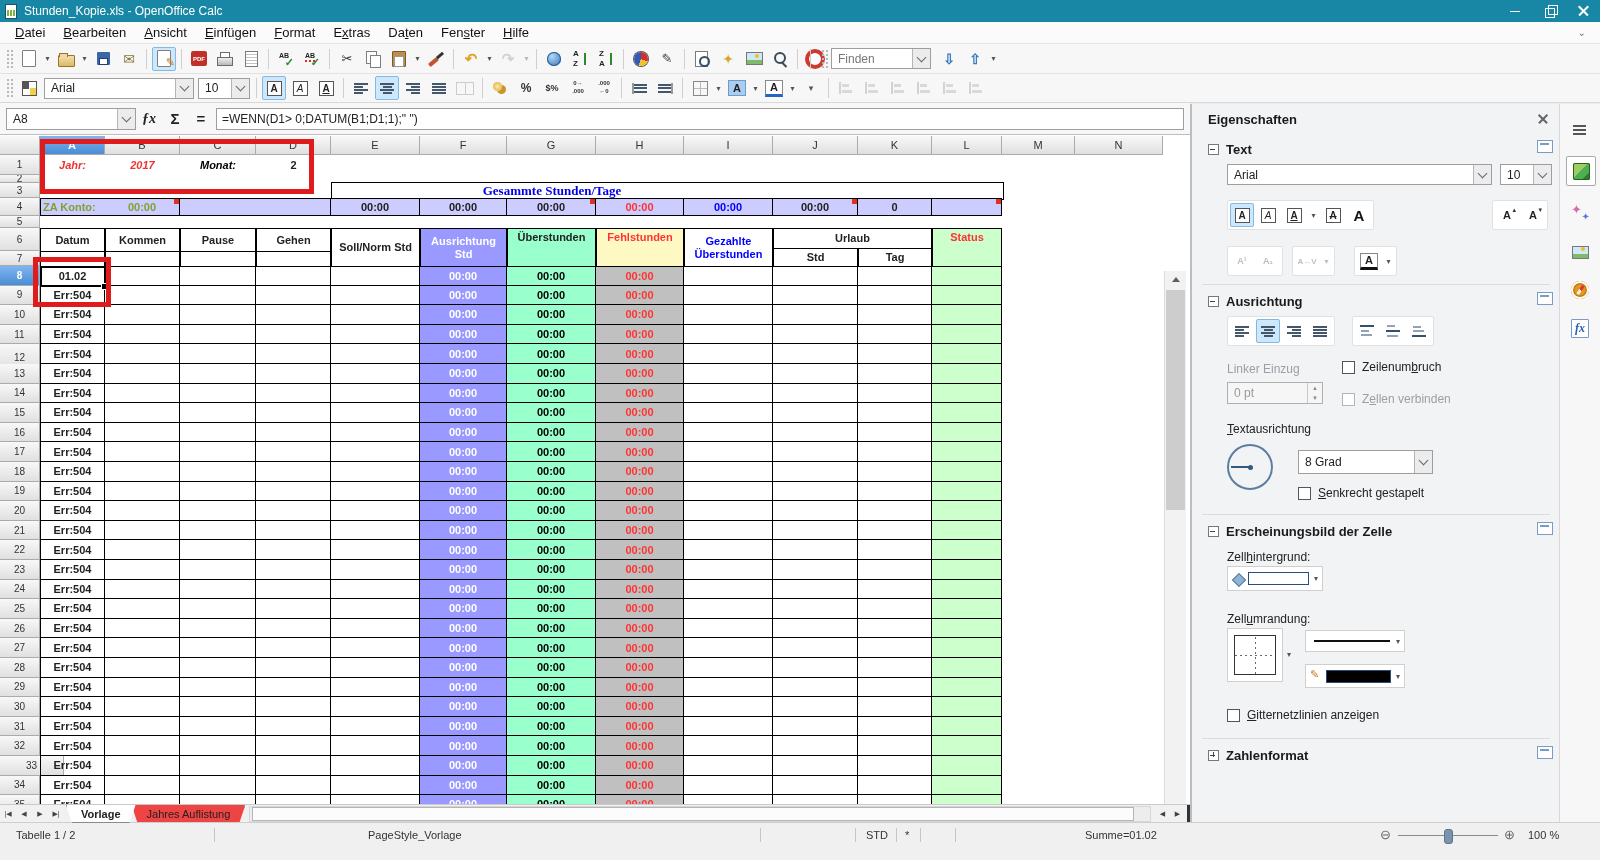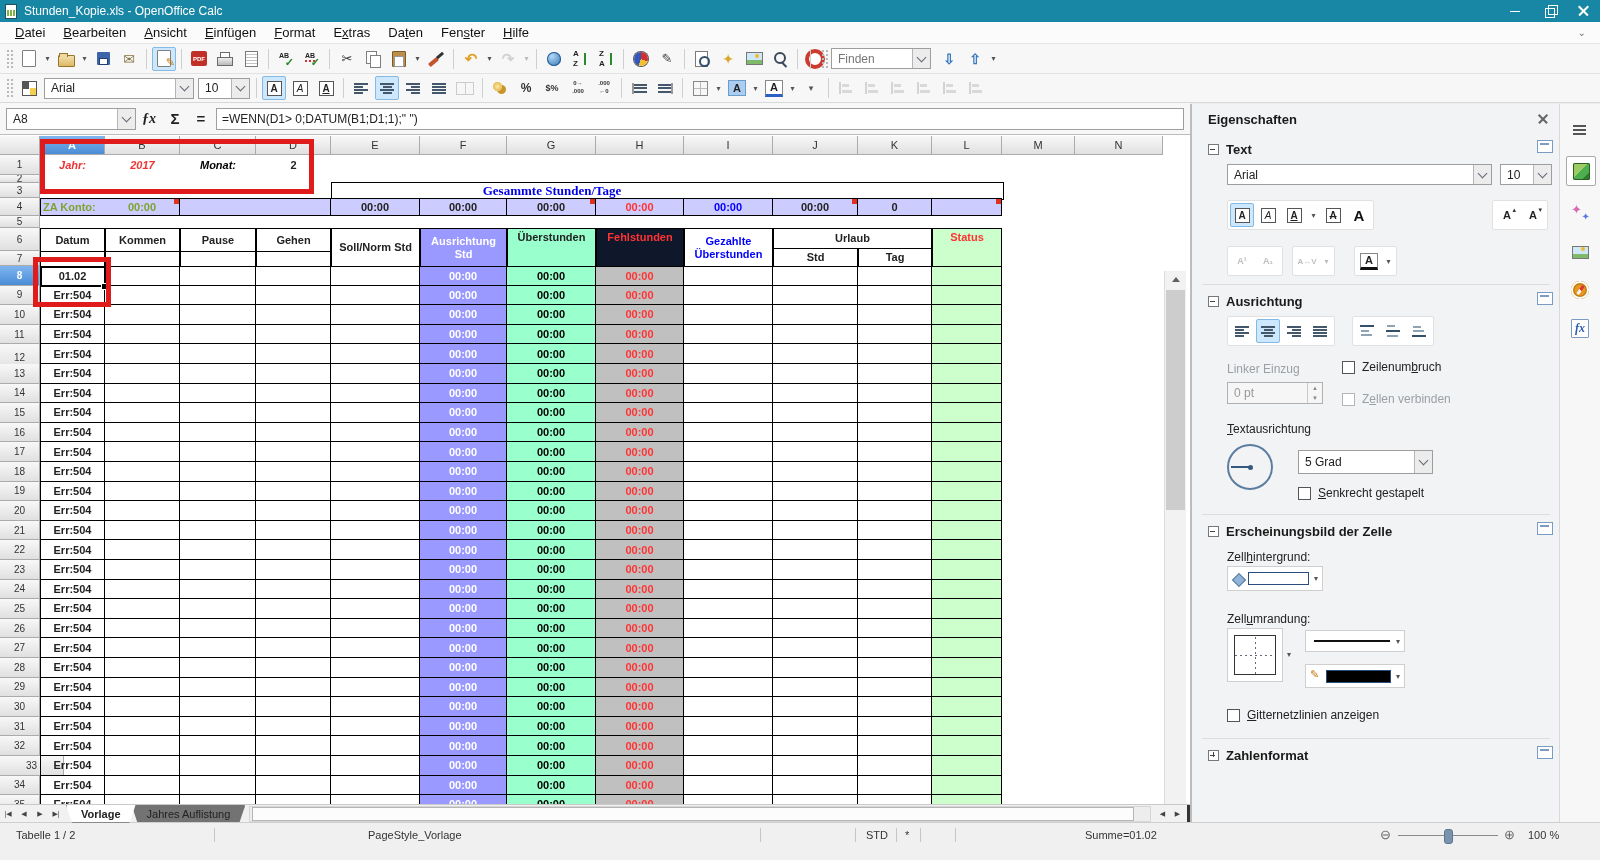--- a/index.html
+++ b/index.html
@@ -154,21 +154,21 @@
   #sel-cell{position:absolute;border:2px solid #000;z-index:5;box-sizing:border-box}
   #sel-handle{position:absolute;width:5px;height:5px;background:#000;border:1px solid #fff;z-index:6}
   
   #vscroll{position:absolute;left:1164px;top:136px;width:21px;height:668px;background:#f2f2f2;border-left:1px solid #dcdcdc}
   .sb-btn{position:absolute;left:0;width:21px;height:17px;background:#f2f2f2;display:flex;align-items:center;justify-content:center}
   .tri-up{width:0;height:0;border-left:4px solid transparent;border-right:4px solid transparent;border-bottom:5px solid #606060}
   #vthumb{position:absolute;left:1px;top:19px;width:19px;height:220px;background:#cdcdcd}
   
   #tabrow{position:absolute;left:0;top:804px;width:1190px;height:18px;background:#f1f1f1;border-top:1px solid #c9c9c9;display:flex;align-items:center;font-size:11px}
   .tnav{width:16px;height:16px;display:flex;align-items:center;justify-content:center;font-size:7px;color:#444}
-  .sheettab{height:17px;display:flex;align-items:center;padding:0 14px;border:1px solid #8a8a8a;border-top:none;background:#737373;
+  .sheettab{height:17px;display:flex;align-items:center;padding:0 14px;border:1px solid #8a8a8a;border-top:none;background:#ef4444;
     clip-path:polygon(0 0,100% 0,calc(100% - 6px) 100%,6px 100%);margin-left:-4px;position:relative}
   .sheettab.active{background:#fff;font-weight:bold;z-index:2}
   #hscroll{flex:1;height:14px;margin:0 4px;background:#ededed;border:1px solid #d6d6d6;position:relative}
   #hthumb{position:absolute;left:2px;top:0;height:12px;width:880px;background:#fcfcfc;border:1px solid #b5b5b5}
   #tabrow .hbtn{width:15px;height:15px;display:flex;align-items:center;justify-content:center;font-size:7px;color:#444}
   #tabrow .enddiv{width:3px;height:18px;background:#333;margin-left:2px}
   
   #statusbar{position:absolute;left:0;top:822px;width:1600px;height:38px;background:#f0f0f0;border-top:1px solid #cfcfcf;font-size:11px;color:#333}
   #statusbar .sitem{position:absolute;top:6px}
   .ssep{position:absolute;top:5px;width:1px;height:14px;background:#c6c6c6}
@@ -525,21 +525,21 @@
     <div class="hcell" style="left:40px;top:115px;width:65px;height:16px"></div>
     <div class="hcell" style="left:105px;top:92px;width:75px;height:24px">Kommen</div>
     <div class="hcell" style="left:105px;top:115px;width:75px;height:16px"></div>
     <div class="hcell" style="left:180px;top:92px;width:76px;height:24px">Pause</div>
     <div class="hcell" style="left:180px;top:115px;width:76px;height:16px"></div>
     <div class="hcell" style="left:256px;top:92px;width:75px;height:24px">Gehen</div>
     <div class="hcell" style="left:256px;top:115px;width:75px;height:16px"></div>
     <div class="hcell" style="left:331px;top:92px;width:89px;height:39px;padding:0 6px">Soll/Norm Std</div>
     <div class="hcell" style="left:420px;top:92px;width:87px;height:39px;background:#9999ff;color:#fff;padding:0 8px">Ausrichtung Std</div>
     <div class="hcell htop" style="left:507px;top:92px;width:89px;height:39px;background:#99ffcc">Überstunden</div>
-    <div class="hcell htop" style="left:596px;top:92px;width:88px;height:39px;background:#0f172a;color:#f33">Fehlstunden</div>
+    <div class="hcell htop" style="left:596px;top:92px;width:88px;height:39px;background:#fef9c3;color:#f33">Fehlstunden</div>
     <div class="hcell" style="left:684px;top:92px;width:89px;height:39px;color:#0000ff;padding:0 6px">Gezahlte Überstunden</div>
     <div class="hcell" style="left:773px;top:92px;width:159px;height:21px">Urlaub</div>
     <div class="hcell" style="left:773px;top:112px;width:85px;height:19px">Std</div>
     <div class="hcell" style="left:858px;top:112px;width:74px;height:19px">Tag</div>
     <div class="hcell htop" style="left:932px;top:92px;width:70px;height:39px;background:#ccffcc;color:#f33">Status</div>
 
     <div id="gen-cells">
         <div id="corner" style="left: 0px; top: 0px; width: 40px; height: 19px;"></div>
         <div class="chdr sel" style="left: 40px; top: 0px; width: 65px; height: 19px;">A</div>
         <div class="chdr" style="left: 105px; top: 0px; width: 75px; height: 19px;">B</div>
@@ -1088,21 +1088,21 @@
           <span>▼</span>
         </div>
     </div>
     <div class="cbrow gray" style="left:150px;top:288px">
       <div class="cb"></div>
       <span>Z<u>e</u>llen verbinden</span>
     </div>
     <span class="sb-label" style="left:35px;top:318px"><u>T</u>extausrichtung</span>
     <div class="dial" style="left:35px;top:340px"></div>
     <div class="combo" style="position:absolute;left:106px;top:346px;width:135px;height:24px">
-      <span>5 Grad</span>
+      <span>8 Grad</span>
       <div class="seg"></div>
     </div>
     <div class="cbrow" style="left:106px;top:382px">
       <div class="cb"></div>
       <span><u>S</u>enkrecht gestapelt</span>
     </div>
 
     <div style="position:absolute;left:10px;top:410px;width:348px;height:1px;background:#dcdcdc"></div>
     <div class="sec-hdr" style="top:420px">
         <div class="boxmin"></div>

